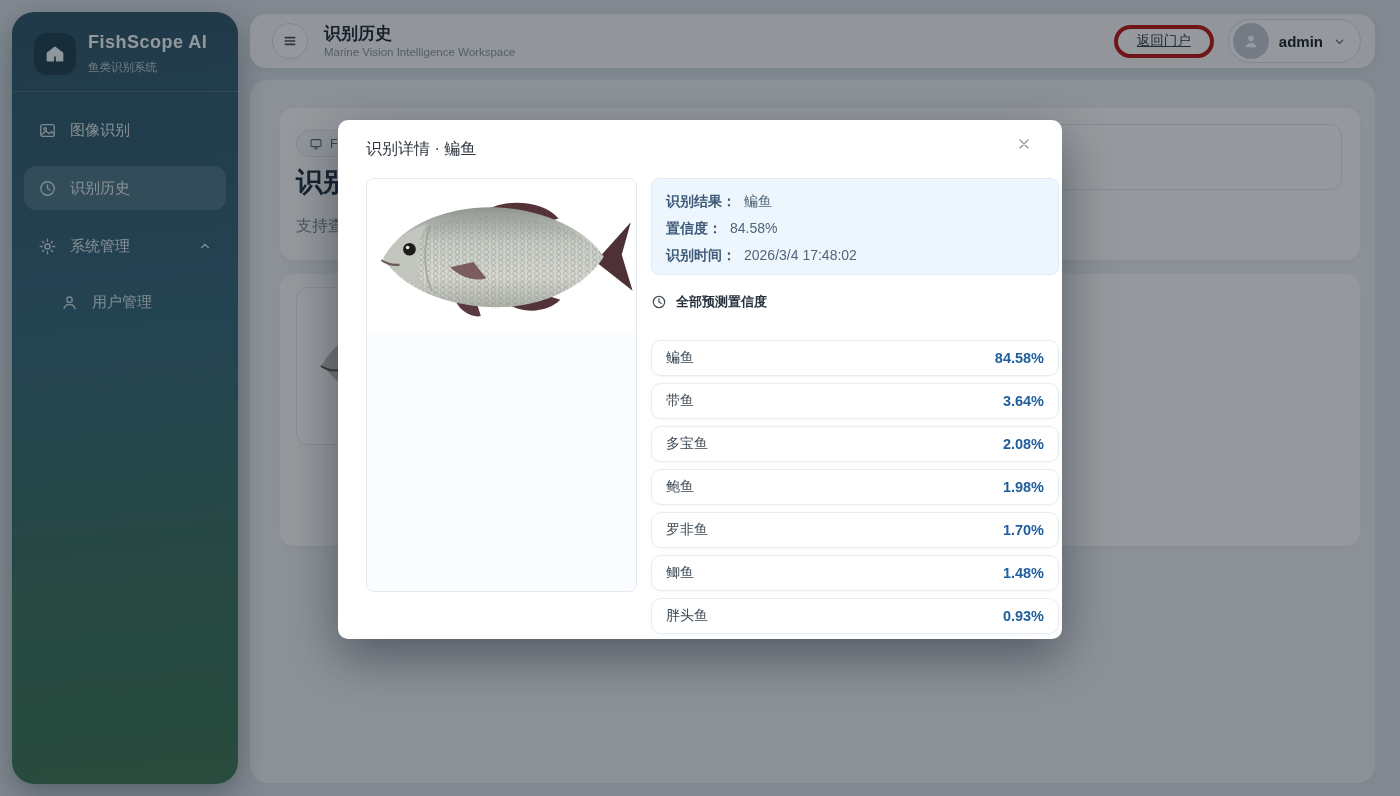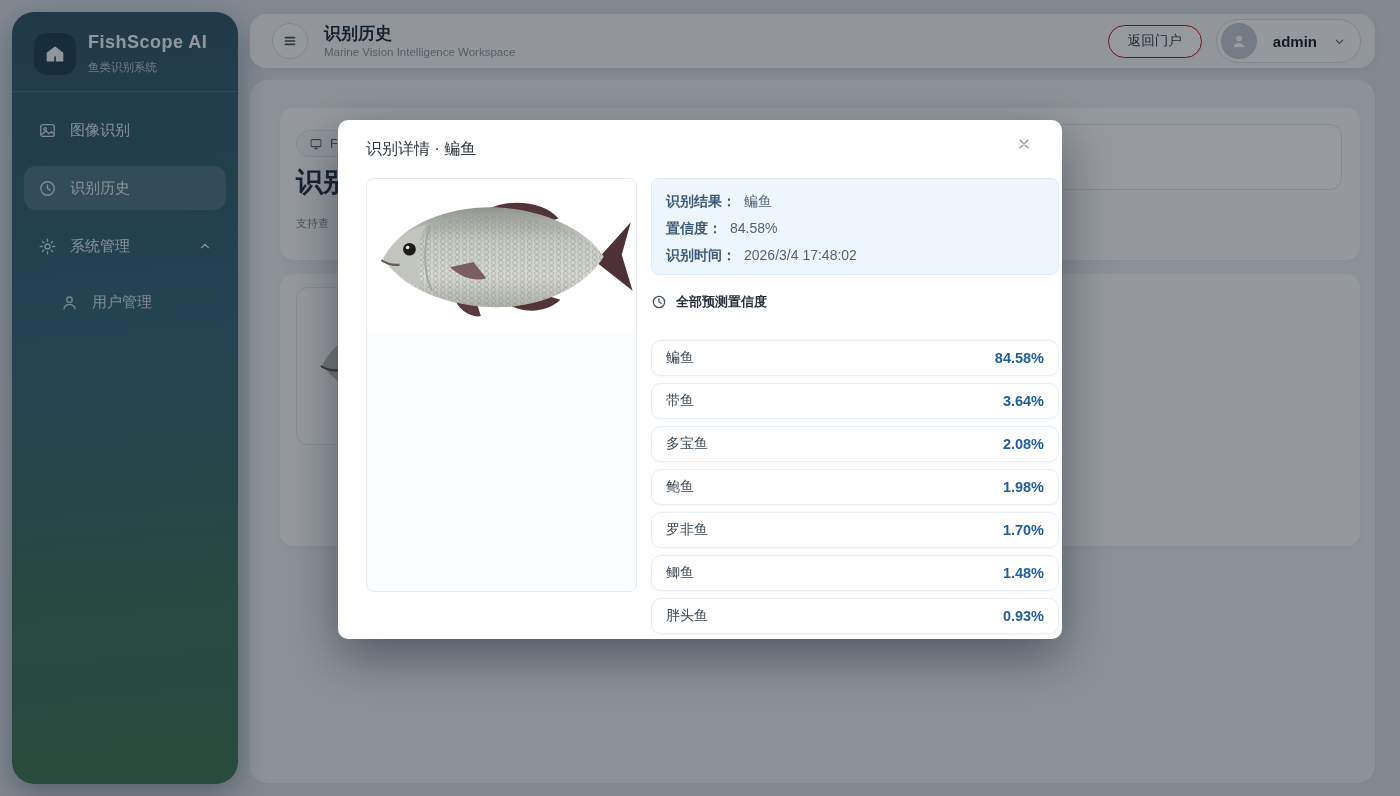--- a/index.html
+++ b/index.html
@@ -39,43 +39,43 @@
     background:rgba(255,255,255,.78); border-radius:16px;
     display:flex; align-items:center; padding:0 14px 0 22px; z-index:10;
     box-shadow:0 2px 8px rgba(40,60,80,.06);
   }
   .burger-btn{ width:36px; height:36px; border-radius:50%; border:1px solid #d7dee4;
     background:rgba(255,255,255,.65); display:flex; align-items:center; justify-content:center; }
   .tb-titles{ margin-left:16px; }
   .tb-title{ font-size:17px; font-weight:bold; color:#1f2d3a; line-height:20px; }
   .tb-sub{ font-size:11.5px; color:#8b98a4; margin-top:2px; }
   .tb-right{ margin-left:auto; display:flex; align-items:center; gap:14px; }
-  .back-btn{ height:33px; padding:0 19px; border-radius:17px; border:1px solid #b91c1c;
+  .back-btn{ height:33px; padding:0 19px; border-radius:17px; border:4px solid #b91c1c;
     background:rgba(255,255,255,.85); font-size:13.5px; color:#33424f; display:flex;
-    align-items:center; font-family:inherit; }
+    align-items:center; font-family:inherit;text-decoration:underline; }
   .user-chip{ height:44px; border:1px solid #d9dfe5; border-radius:999px; background:rgba(255,255,255,.55);
-    display:flex; align-items:center; gap:16px; padding:0 14px 0 4px; }
+    display:flex; align-items:center; gap:10px; padding:0 14px 0 4px; }
   .avatar{ width:36px; height:36px; border-radius:50%; background:#c3cad2;
     display:flex; align-items:center; justify-content:center; }
   .user-name{ font-size:15px; font-weight:bold; color:#1d2630; }
 
   
   .content{
     position:absolute; left:250px; top:80px; width:1125px; height:703px;
     background:rgba(250,252,254,.62); border-radius:18px; z-index:5;
   }
   .bg-card{ position:absolute; left:30px; width:1080px; background:rgba(255,255,255,.82);
     border-radius:14px; box-shadow:0 2px 10px rgba(60,80,100,.05); }
   .bg-card.one{ top:28px; height:152px; }
   .bg-card.two{ top:194px; height:272px; }
   .chip{ position:absolute; left:16px; top:22px; display:flex; align-items:center; gap:7px;
     height:27px; padding:0 12px; border:1px solid #dfe6ec; border-radius:999px;
     background:#f5f8fa; font-size:12.5px; color:#5a6b78; white-space:nowrap; overflow:hidden; max-width:90px; }
   .bg-title{ position:absolute; left:16px; top:56px; font-size:27px; font-weight:bold; color:#233442; white-space:nowrap; }
-  .bg-desc{ position:absolute; left:16px; top:108px; font-size:11px; color:#7d8b97; white-space:nowrap; }
+  .bg-desc{ position:absolute; left:16px; top:108px; font-size:16px; color:#7d8b97; white-space:nowrap; }
   .filter-bar{ position:absolute; right:18px; top:16px; width:682px; height:66px;
     border:1px solid #e0e6ec; border-radius:12px; background:rgba(255,255,255,.55); }
   .record-card{ position:absolute; left:16px; top:13px; width:200px; height:158px;
     border:1px solid #e2e8ee; border-radius:12px; background:#fff; padding:7px; overflow:hidden; }
   .record-thumb{ width:100%; height:122px; overflow:hidden; border-radius:6px; background:#fff; }
 
   
   .overlay{ position:absolute; inset:0; background:rgba(8,15,25,.42); z-index:40; }
   .modal{
     position:absolute; left:338px; top:120px; width:724px; height:519px;

